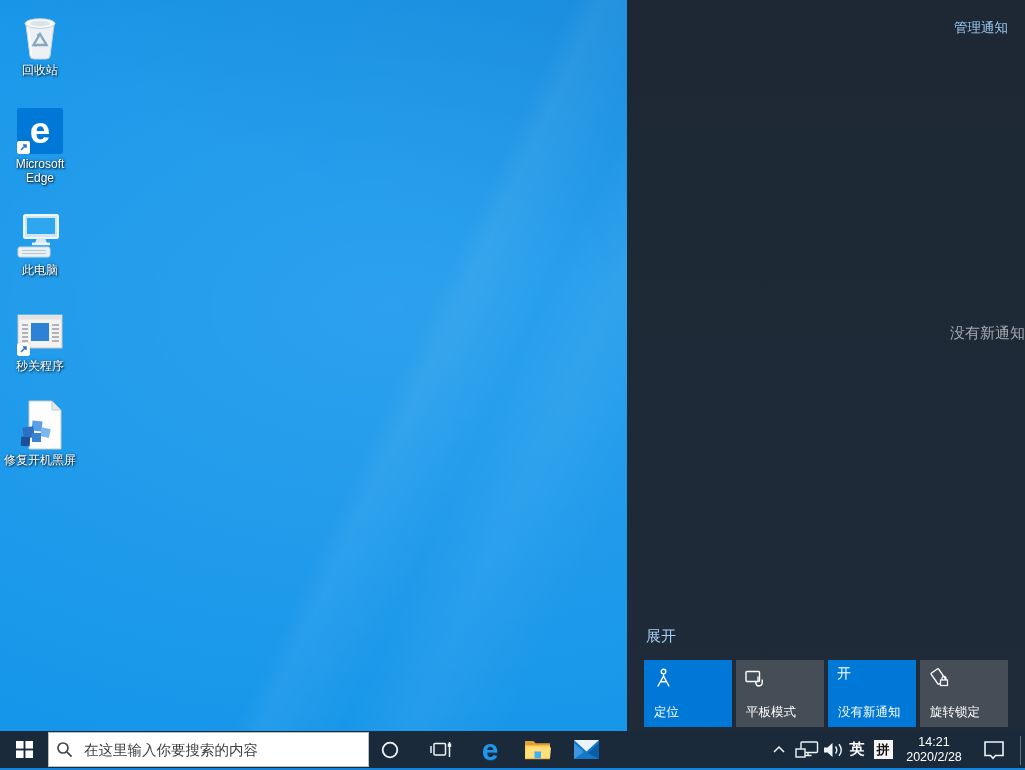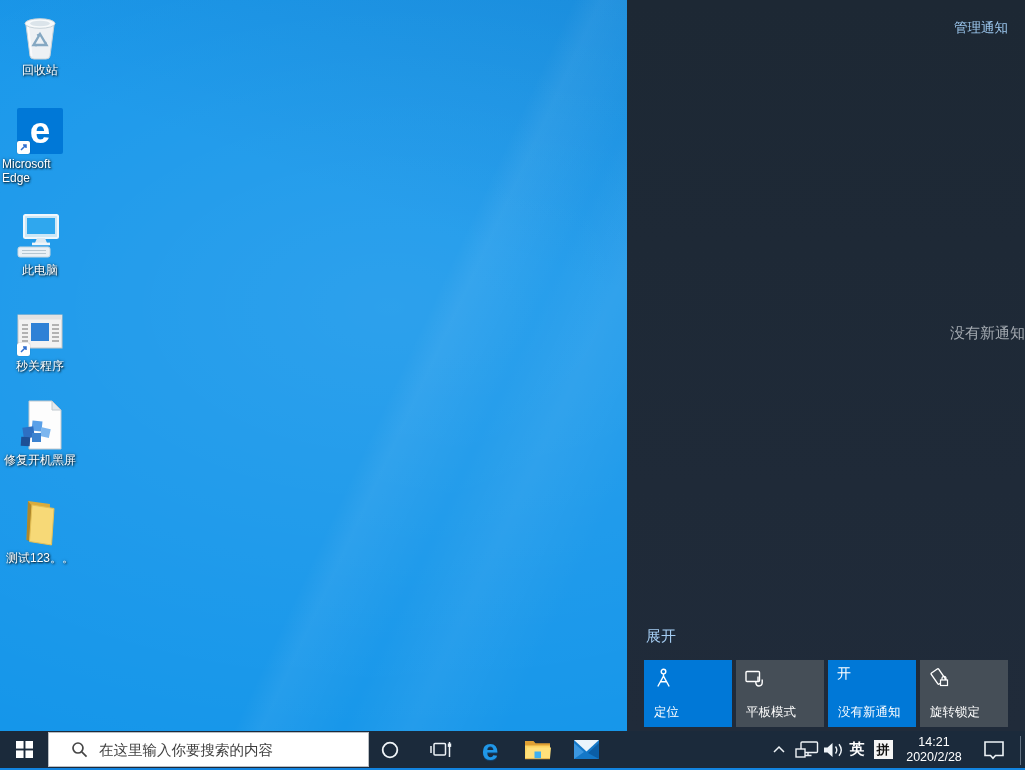--- a/index.html
+++ b/index.html
@@ -17,21 +17,21 @@
   }
 
   
   .dicon {
     position:absolute; left:2px; width:76px;
     display:flex; flex-direction:column; align-items:center;
     cursor:default;
   }
   .dicon .iconbox { height:52px; display:flex; align-items:flex-end; justify-content:center; position:relative; }
   .dicon .dlabel {
-    margin-top:3px; font-size:12px; line-height:14px; color:#fff; 
+    margin-top:3px; font-size:12px; line-height:14px; color:#fff; text-align:center;
     text-shadow:1px 1px 2px rgba(0,0,0,.85), 0 0 3px rgba(0,0,0,.5);
     word-break:break-word; max-width:76px;
   }
   .edge-tile {
     width:46px; height:46px; background:#0078d7; border-radius:2px;
     display:flex; align-items:center; justify-content:center;
     color:#fff; font-weight:bold; font-size:37px; line-height:46px; position:relative;
   }
   .shortcut-badge {
     position:absolute; left:0; bottom:0; width:13px; height:13px;
@@ -54,21 +54,21 @@
   .tile-label  { position:absolute; left:10px; bottom:6px; font-size:12.5px; }
   .tile-iconwrap { position:absolute; left:9px; top:8px; }
   .tile-status { position:absolute; left:9px; top:5px; font-size:14px; }
 
   
   .taskbar { position:absolute; left:0; top:731px; width:1025px; height:39px; background:#1b2a3b; }
   .tb-bottomline { position:absolute; left:0; bottom:0; width:100%; height:2px; background:#1284e0; }
   .start-btn { position:absolute; left:0; top:0; width:48px; height:37px; display:flex; align-items:center; justify-content:center; cursor:pointer; }
   .search-box {
     position:absolute; left:48px; top:1px; width:321px; height:35px; background:#fff;
-    display:flex; align-items:center; padding-left:22px; border:1px solid #b9bec3;
+    display:flex; align-items:center; padding-left:7px; border:1px solid #b9bec3;
   }
   .search-box input {
     border:none; outline:none; background:transparent; margin-left:11px; width:270px;
     font-size:14.5px; color:#222; font-family:inherit;
   }
   .search-box input::placeholder { color:#3f3f3f; opacity:1; }
   .tb-btn { position:absolute; top:0; height:37px; display:flex; align-items:center; justify-content:center; cursor:pointer; }
   .edge-e { color:#2097e8; font-weight:bold; font-size:30px; text-shadow:0 1px 1px rgba(8,90,160,.55); }
   .tray-text { color:#fff; font-size:15px; font-weight:bold; }
   .ime-box {
@@ -153,30 +153,20 @@
         <rect x="14" y="21" width="10" height="10" fill="#5aa0e8" transform="rotate(6 19 26)"></rect>
         <rect x="5" y="27" width="11" height="11" fill="#2e6fc2" transform="rotate(-8 10 32)"></rect>
         <rect x="23" y="28" width="9" height="9" fill="#7cb6ef" transform="rotate(12 27 32)"></rect>
         <rect x="3" y="37" width="9" height="9" fill="#1d4f96" transform="rotate(4 7 41)"></rect>
         <rect x="14" y="33" width="9" height="9" fill="#3b82d0"></rect>
       </svg>
     </div>
     <div class="dlabel">修复开机黑屏</div>
   </div>
 
-  <div class="dicon" style="top:496px">
-    <div class="iconbox">
-      <svg width="42" height="50" viewBox="0 0 42 50">
-        <path d="M9 3 L31 6 L29.5 45 L7.5 42 Z" fill="#d9ab3c"></path>
-        <path d="M9 3 L13 8 L11.5 44 L7.5 42 Z" fill="#8a6a1e" opacity=".55"></path>
-        <path d="M13 7 L35 10.5 L32.5 47 L10.5 43.5 Z" fill="#f7d977" stroke="#e4c058" stroke-width="1"></path>
-      </svg>
-    </div>
-    <div class="dlabel">测试123。。</div>
-  </div>
 </div>
 
 <div class="action-center">
   <div class="ac-manage">管理通知</div>
   <div class="ac-empty">没有新通知</div>
   <div class="ac-expand">展开</div>
 
   <div class="ac-tiles">
 
     <div class="tile on">

